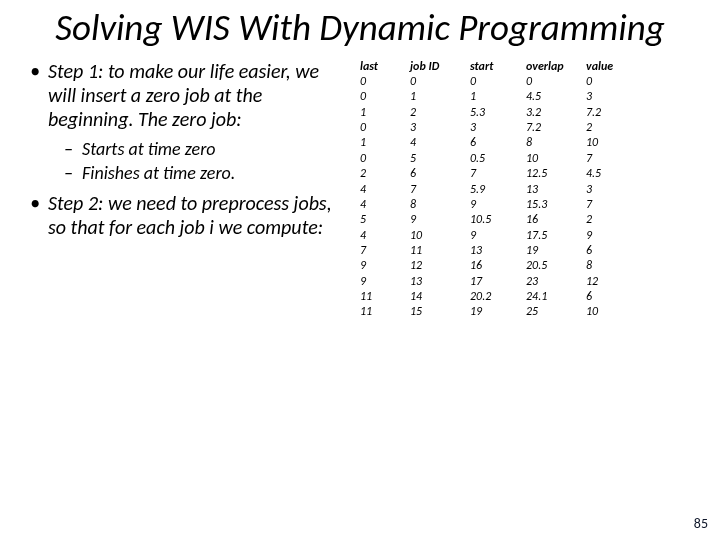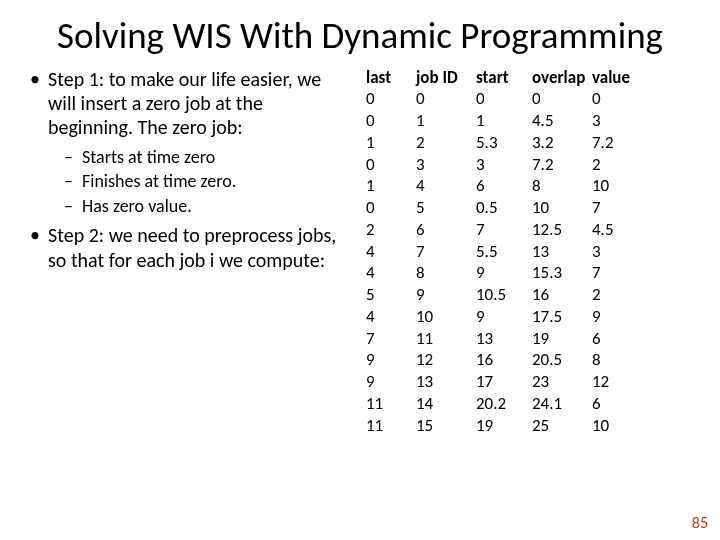--- a/index.html
+++ b/index.html
@@ -6,33 +6,34 @@
   body {
     width: 720px;
     height: 540px;
     background: #fff;
     font-family: Calibri, Arial, sans-serif;
     color: #000;
     position: relative;
     overflow: hidden;
   }
   .slide {
-    padding: 12px 28px 0 28px;
+    padding: 4px 28px 0 28px;
+    font-style: italic;
   }
   .title {
     font-size: 37px;
     font-weight: 400;
     text-align: center;
     line-height: 1.1;
     margin-bottom: 10px;
     margin-top: 4px;
   }
   .content {
     display: flex;
-    gap: 18px;
+    gap: 12px;
   }
   .left {
     flex: 0 0 320px;
     font-size: 20px;
     line-height: 1.22;
   }
   .left ul {
     list-style: none;
   }
   .left > ul > li {
@@ -59,54 +60,53 @@
     line-height: 1.25;
   }
   .sub li::before {
     content: "–";
     position: absolute;
     left: 16px;
     top: 0;
   }
   .right {
     flex: 1;
-    font-size: 17px;
+    font-size: 12px;
     line-height: 1.28;
   }
   .tbl {
     display: grid;
     grid-template-columns: 46px 56px 52px 56px 56px;
     column-gap: 4px;
   }
   .tbl .hd { font-weight: 700; }
   .pagenum {
     position: absolute;
     right: 12px;
     bottom: 8px;
-    font-size: 16px;
-    color: #c2410c;
+    font-size: 14px;
+    color: #0f172a;
   }
   b { font-weight: 700; }
 </style>
 </head>
 <body>
 
 <div class="slide">
   <h1 class="title">Solving WIS With Dynamic Programming</h1>
 
   <div class="content">
 
     <div class="left">
       <ul>
         <li>
           <span>Step 1: to make our life easier, we will insert a zero job at the beginning. The zero job:</span>
           <ul class="sub">
             <li>Starts at time zero</li>
             <li>Finishes at time zero.</li>
-            <li>Has zero value.</li>
           </ul>
         </li>
         <li>
           <span>Step 2: we need to preprocess jobs, so that for each job i we compute:</span>
         </li>
       </ul>
     </div>
 
     <div class="right">
       <div class="tbl" id="tbl">
@@ -145,21 +145,21 @@
           <div>0.5</div>
           <div>10</div>
           <div>7</div>
           <div>2</div>
           <div>6</div>
           <div>7</div>
           <div>12.5</div>
           <div>4.5</div>
           <div>4</div>
           <div>7</div>
-          <div>5.5</div>
+          <div>5.9</div>
           <div>13</div>
           <div>3</div>
           <div>4</div>
           <div>8</div>
           <div>9</div>
           <div>15.3</div>
           <div>7</div>
           <div>5</div>
           <div>9</div>
           <div>10.5</div>

